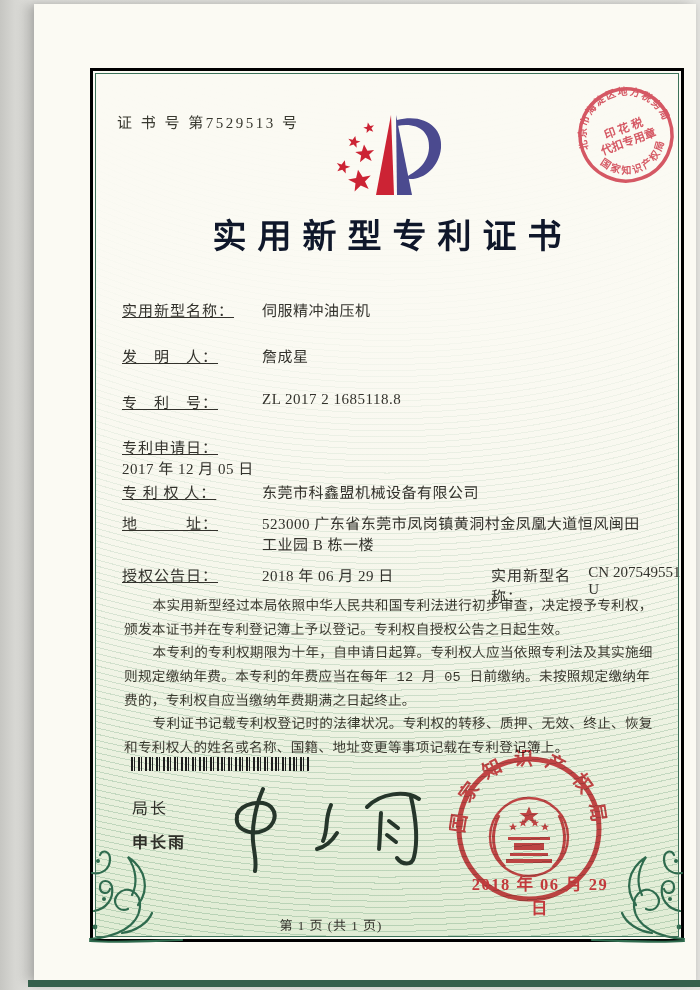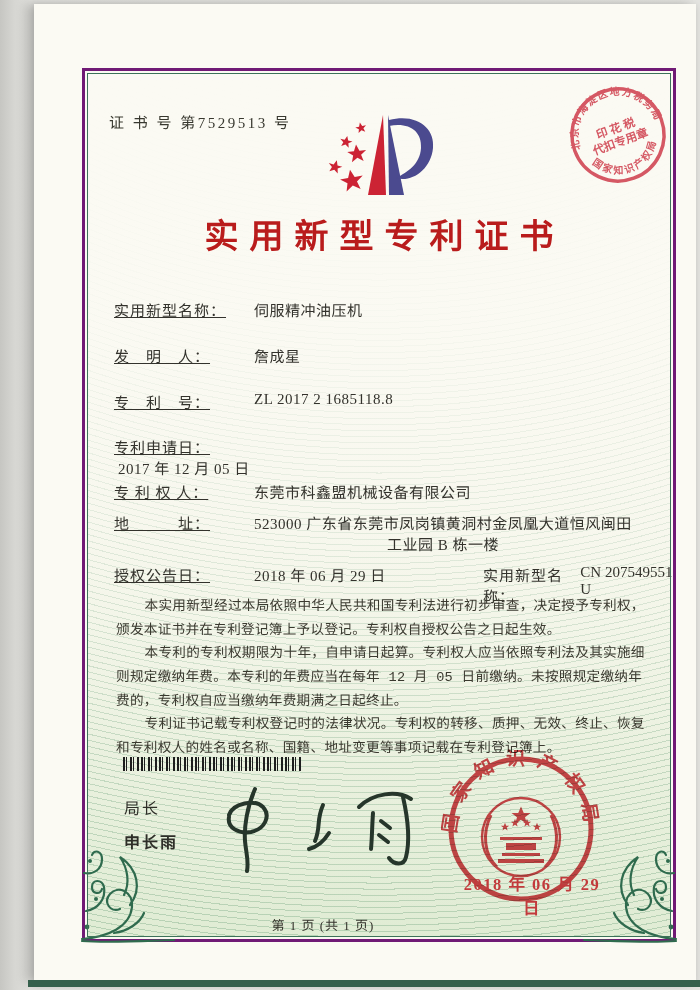--- a/index.html
+++ b/index.html
@@ -11,22 +11,22 @@
   .paper{
     position:absolute;left:34px;top:4px;width:662px;height:978px;
     background:#fbfaf3;
     box-shadow:-8px 0 10px rgba(0,0,0,0.18), 0 2px 6px rgba(0,0,0,0.12);
   }
   .cover-edge{
     position:absolute;left:28px;top:980px;width:672px;height:7px;
     background:#35604c;
   }
   .frame{
-    position:absolute;left:48px;top:64px;width:588px;height:868px;
-    border:3px solid #701a75;
+    position:absolute;left:56px;top:64px;width:588px;height:868px;
+    border:3px solid #000000;
   }
   .frame::after{
     content:"";position:absolute;left:2px;top:2px;right:2px;bottom:2px;
     border:1px solid #3c7259;pointer-events:none;
   }
   .guilloche{
     position:absolute;left:3px;top:3px;width:582px;height:862px;
     background:
       linear-gradient(to bottom, rgba(251,250,243,1) 0%, rgba(251,250,243,0.92) 28%,
         rgba(251,250,243,0.55) 52%, rgba(251,250,243,0.12) 78%, rgba(251,250,243,0) 100%),
@@ -34,25 +34,25 @@
         rgba(74,140,96,0.28) 0 1px, rgba(74,140,96,0) 1px 6px),
       linear-gradient(to bottom,#fbfaf3 0%,#f2f4e6 55%,#e0ecd4 100%);
   }
   .cert-no{
     position:absolute;left:24px;top:40px;font-size:15px;color:#38382f;
     letter-spacing:2.5px;
   }
   .logo{position:absolute;left:232px;top:40px;width:130px;height:94px;}
   .title{
     position:absolute;left:0;top:138px;width:588px;text-align:center;
-    font-size:34px;font-weight:700;color:#b91c1c;letter-spacing:11px;text-indent:11px;
+    font-size:34px;font-weight:700;color:#0f172a;letter-spacing:11px;text-indent:11px;
   }
   .row{position:absolute;left:29px;display:flex;font-size:15px;color:#33322c;}
   .row .lbl{width:140px;flex:none;letter-spacing:1px;text-decoration:underline;}
-  .row .val{letter-spacing:0.5px;white-space:pre-line;max-width:408px;text-align:center;}
+  .row .val{letter-spacing:0.5px;white-space:pre-line;max-width:408px;}
   .r0{top:228px;} .r1{top:274px;} .r2{top:320px;} .r3{top:365px;flex-direction:column;}
   .r4{top:410px;} .r5{top:441px;} .r6{top:493px;}
   .grant-no{position:absolute;left:398px;top:493px;display:flex;font-size:15px;color:#33322c;}
   .grant-no .lbl{letter-spacing:1px;}
   .paras{
     position:absolute;left:31px;top:524px;width:540px;
     font-size:13.6px;line-height:1.74;color:#3a392f;letter-spacing:0.3px;
   }
   .paras p{margin:0;text-indent:2.1em;font-family:Liberation Mono, monospace;}
   .barcode{

